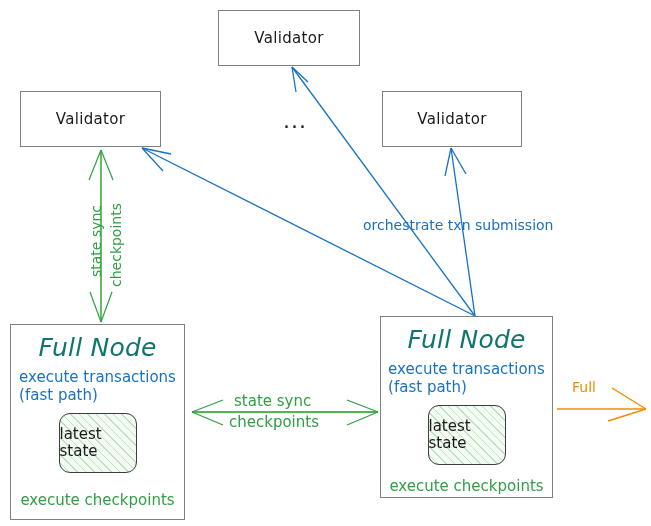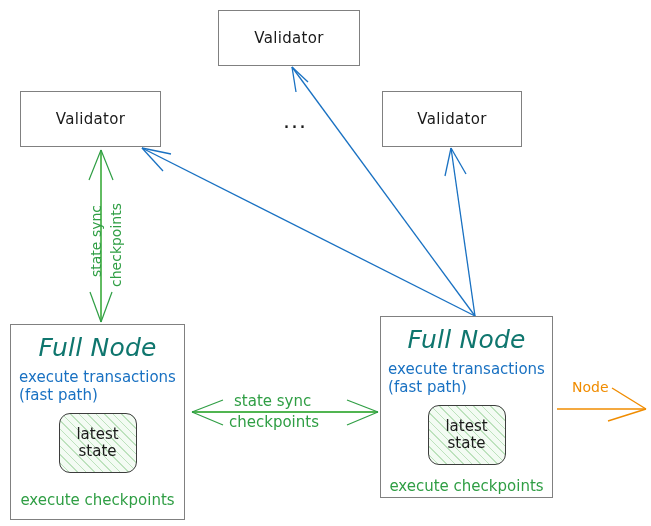--- a/index.html
+++ b/index.html
@@ -63,21 +63,21 @@
   }
   .state-box {
     margin-top: 9px;
     width: 78px;
     height: 60px;
     border: 1.8px solid #3d3d3d;
     border-radius: 11px;
     box-sizing: border-box;
     display: flex;
     flex-direction: column;
-    align-items: center;
+    align-items: flex-start;
     justify-content: center;
     background-color: #f3fbf3;
     background-image: repeating-linear-gradient(
       45deg,
       rgba(64,168,64,0.30) 0px,
       rgba(64,168,64,0.30) 1px,
       rgba(255,255,255,0) 1px,
       rgba(255,255,255,0) 6px
     );
     font-size: 15px;
@@ -201,16 +201,17 @@
     </div>
     <div class="fn-green" style="margin-top:12px;">execute checkpoints</div>
   </div>
 
   <div class="vert-label" style="left:88px; top:277px;">state sync</div>
   <div class="vert-label" style="left:108px; top:287px;">checkpoints</div>
 
   <div class="label lbl-green" style="left:234px; top:392px;">state sync</div>
   <div class="label lbl-green" style="left:229px; top:413px;">checkpoints</div>
 
-
-  <div class="label lbl-orange" style="left:572px; top:379px;">Node</div>
+  <div class="label lbl-blue" style="left:363px; top:217px;">orchestrate txn submission</div>
+
+  <div class="label lbl-orange" style="left:572px; top:379px;">Full</div>
 
 </div>
 
 </body></html>

